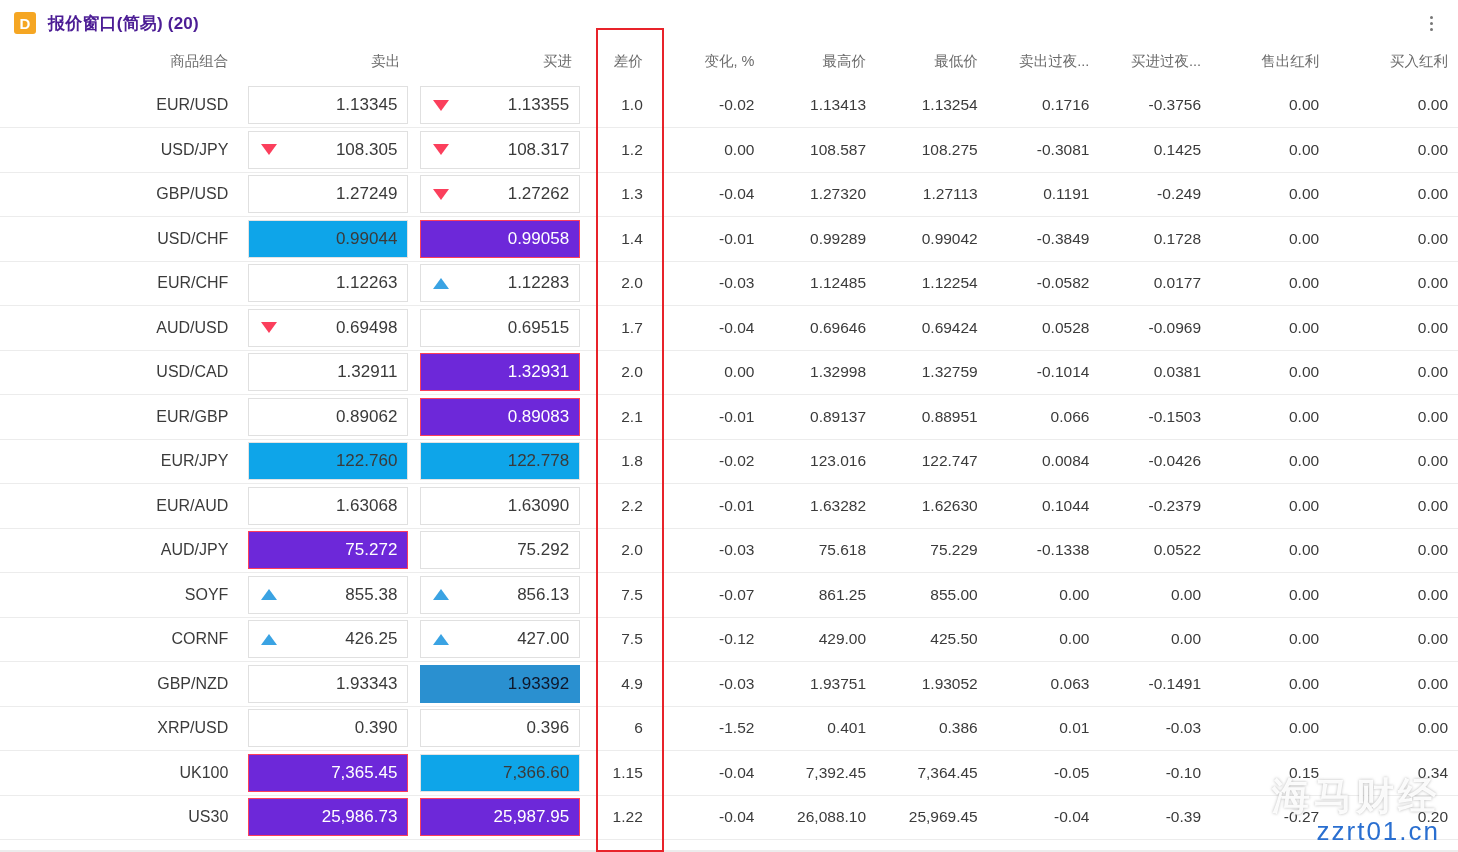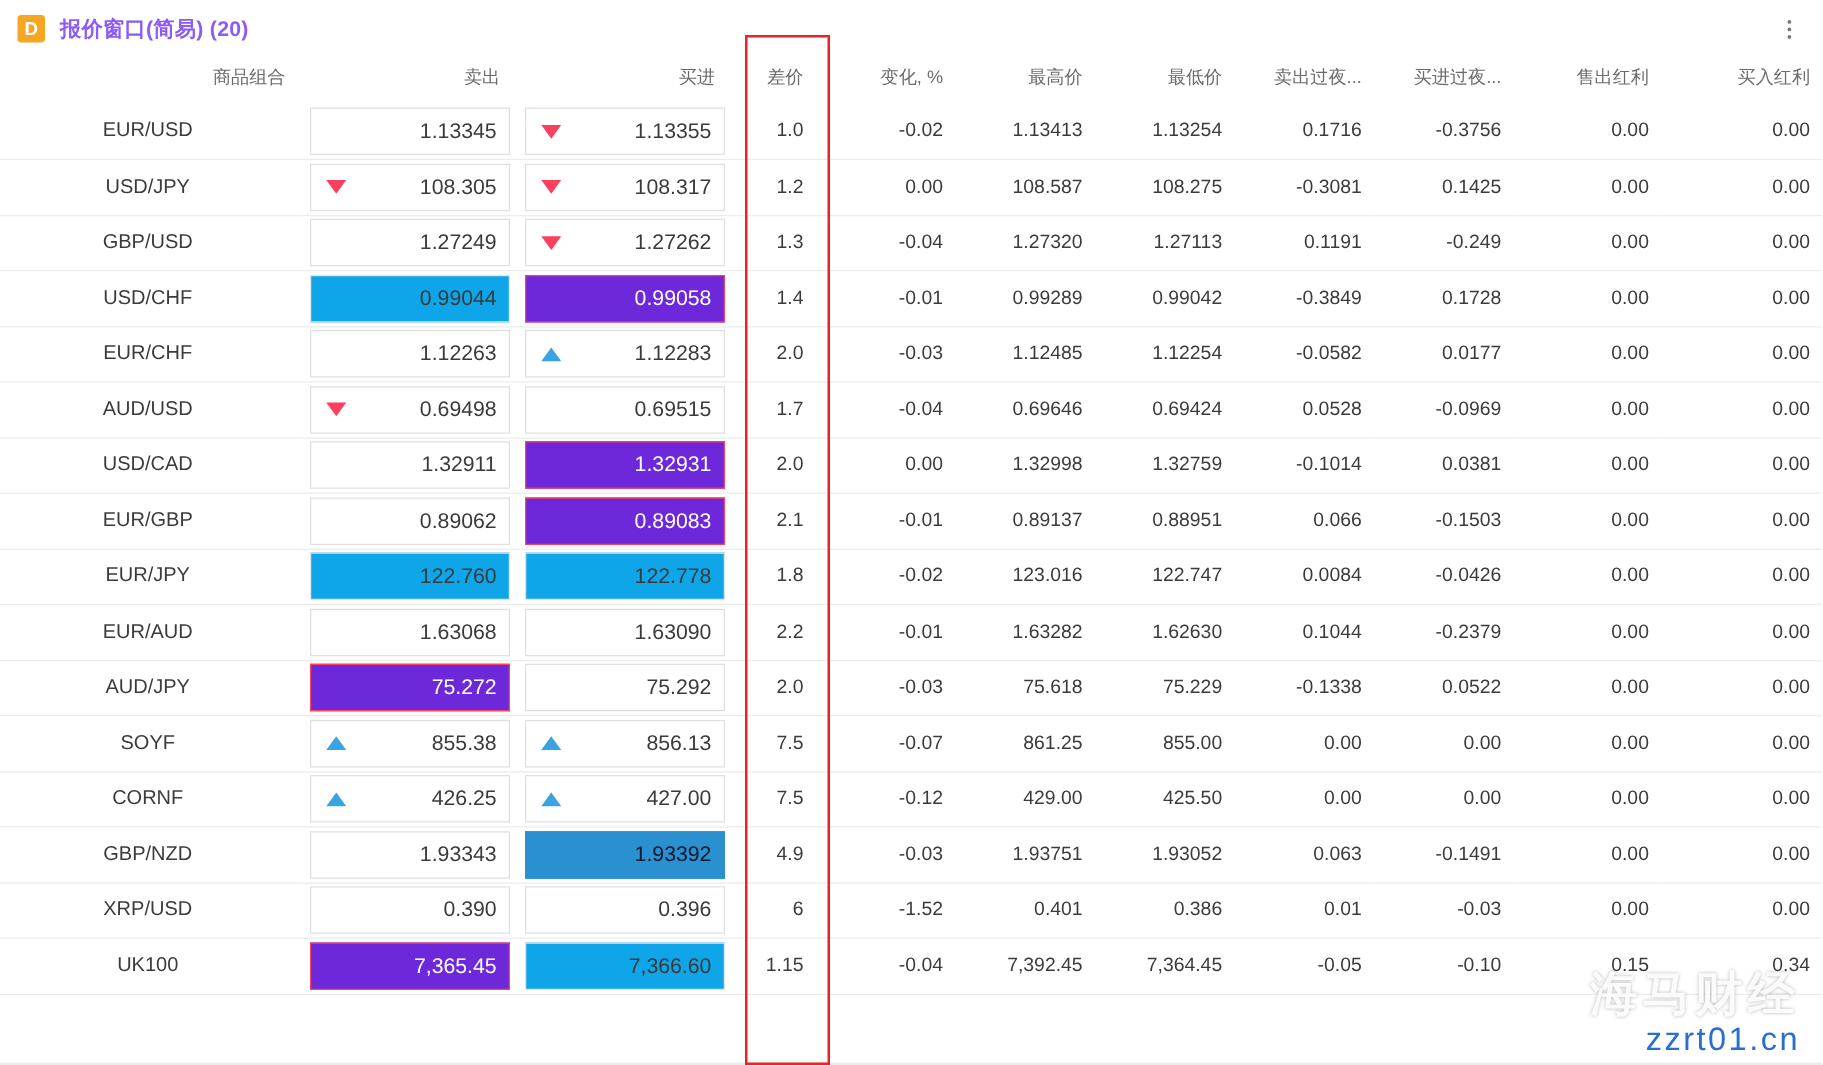--- a/index.html
+++ b/index.html
@@ -32,21 +32,21 @@
     font-weight: bold;
     display: flex;
     align-items: center;
     justify-content: center;
     border-radius: 3px;
     margin-right: 12px;
     flex: none;
   }
   .title-text {
     font-size: 17px;
-    color: #8b5cf6;
+    color: #4c1d95;
     font-weight: bold;
     letter-spacing: .2px;
   }
   .kebab {
     position: absolute;
     right: 18px;
     top: 12px;
     width: 18px; height: 22px;
     display: flex;
     flex-direction: column;
@@ -84,21 +84,21 @@
   table.quotes tbody td {
     font-size: 15.5px;
     color: #3b3b3b;
     height: 44.5px;
     border-bottom: 1px solid #ececec;
     padding: 0 10px;
     text-align: right;
     white-space: nowrap;
   }
   tbody tr td.sym {
-    text-align: center;
+    text-align: right;
     padding-left: 8px;
     font-size: 16px;
     color: #3b3b3b;
   }
 
   
   col.c-sym   { width: 222px; }
   col.c-sell  { width: 160px; }
   col.c-buy   { width: 160px; }
   col.c-gap   { width: 66px; }
@@ -581,20 +581,41 @@
           </td>
           <td class="gap gap-blue">1.15</td>
           <td class="chg">-0.04</td>
           <td>7,392.45</td>
           <td>7,364.45</td>
           <td>-0.05</td>
           <td>-0.10</td>
           <td>0.15</td>
           <td>0.34</td>
         </tr>
+        <tr>
+          <td class="sym">US30</td>
+          <td class="pricecell">
+            <div class="pbox red">
+              <span>25,986.73</span>
+            </div>
+          </td>
+          <td class="pricecell">
+            <div class="pbox red">
+              <span>25,987.95</span>
+            </div>
+          </td>
+          <td class="gap gap-blue">1.22</td>
+          <td class="chg">-0.04</td>
+          <td>26,088.10</td>
+          <td>25,969.45</td>
+          <td>-0.04</td>
+          <td>-0.39</td>
+          <td>-0.27</td>
+          <td>0.20</td>
+        </tr>
       </tbody>
   </table>
 
   <div class="gap-highlight"></div>
 
   <div class="watermark">
     <div class="wm-cn">海马财经</div>
     <div class="wm-en">zzrt01.cn</div>
   </div>
 

